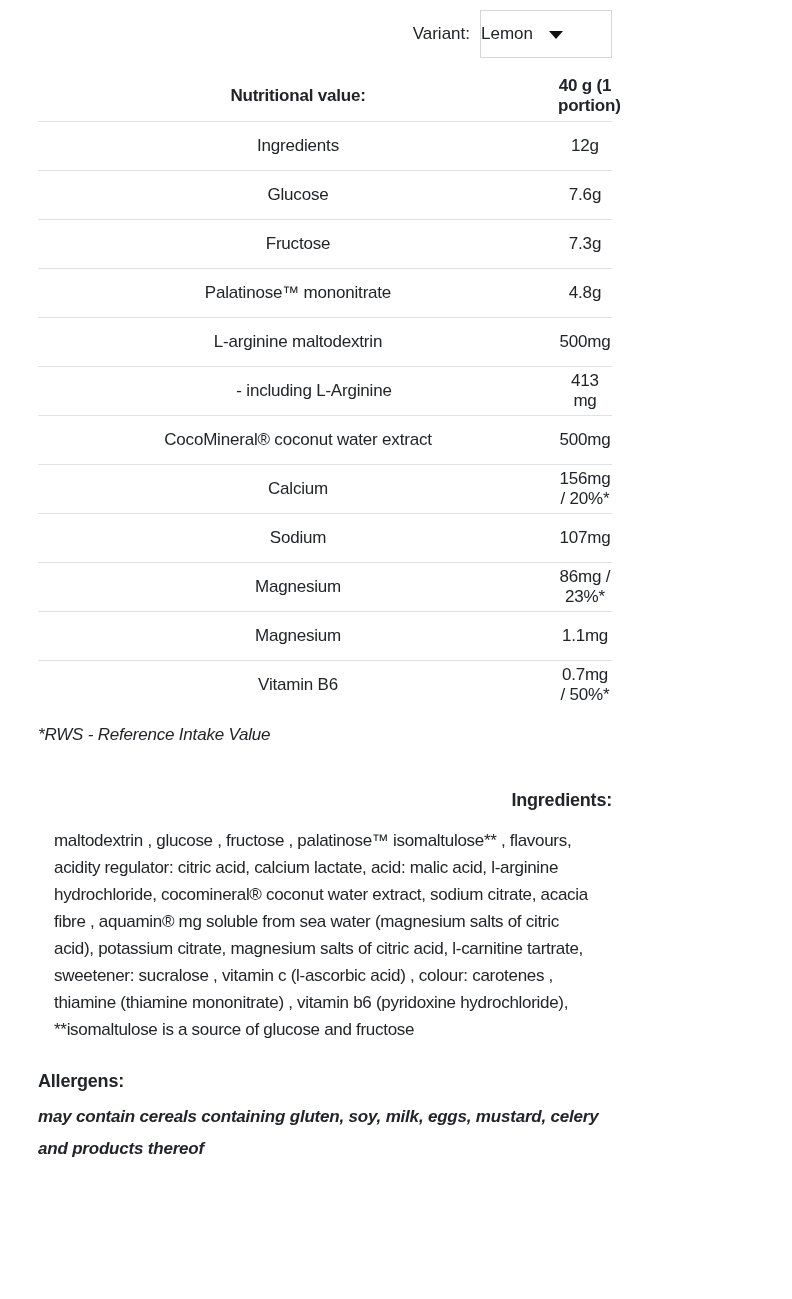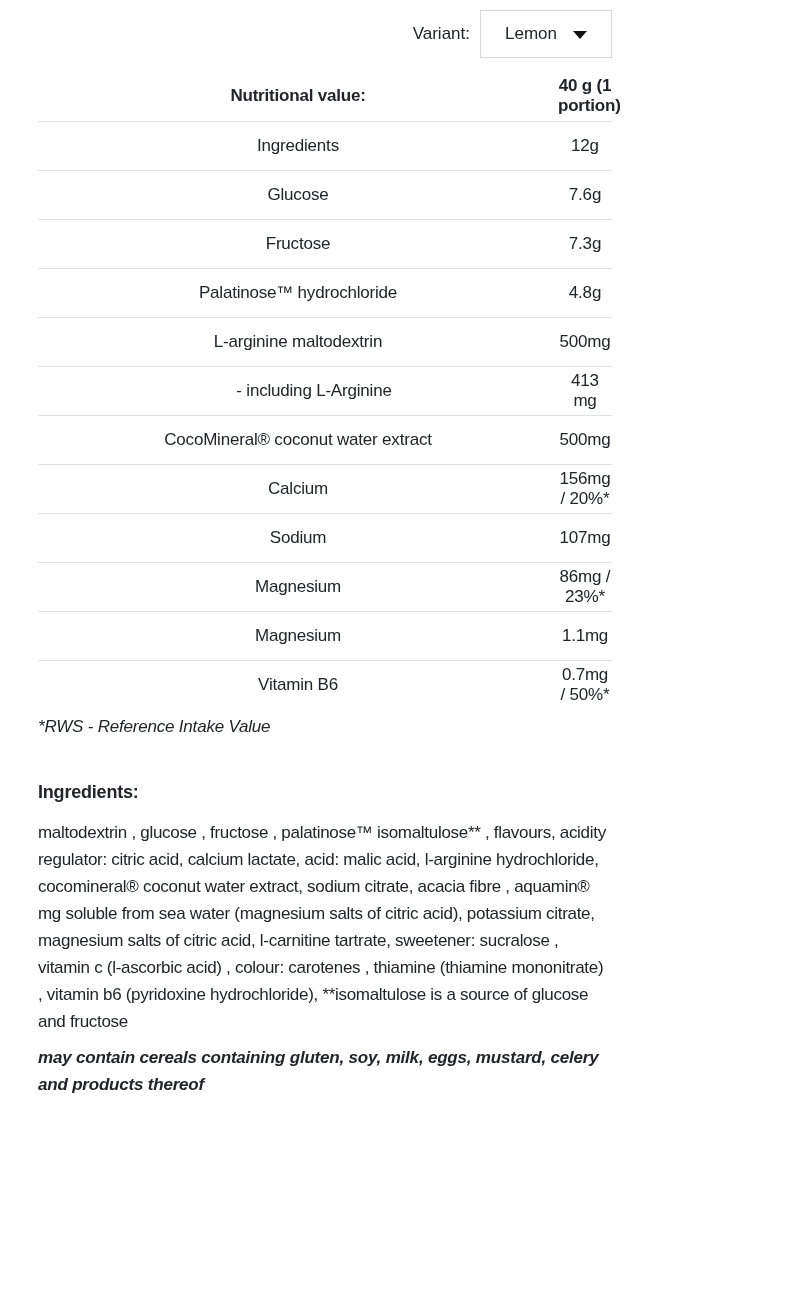--- a/index.html
+++ b/index.html
@@ -33,21 +33,21 @@
     font-size:17px;
     margin-right:10px;
   }
   .variant-select{
     width:132px;
     height:48px;
     border:1px solid var(--dropdown-border);
     background:#fff;
     display:flex;
     align-items:center;
-    justify-content:center;
+    justify-content:flex-start;
     gap:16px;
     font-size:17px;
     cursor:pointer;
     user-select:none;
   }
   .arrow-down{
     width:0;height:0;
     border-left:7px solid transparent;
     border-right:7px solid transparent;
     border-top:8px solid var(--arrow);
@@ -72,45 +72,45 @@
     vertical-align:middle;
     border-bottom:1px solid var(--divider);
     font-weight:normal;
   }
   .nutrition-table th{font-weight:bold;}
   .nutrition-table td.indent{padding-left:44px;}
   .nutrition-table tbody tr:last-child td{border-bottom:none;}
 
   
   .footnote{
-    margin:8px 0 0;
+    margin:16px 0 0;
     font-size:17px;
     font-style:italic;
     letter-spacing:-0.2px;
   }
 
   
   .section-heading{
     margin:0;
     font-size:18px;
     font-weight:bold;
     letter-spacing:-0.2px;
   }
-  .ingredients-heading{margin-top:45px;}
+  .ingredients-heading{margin-top:45px;text-align:right;}
   .ingredients-text{
-    margin:16px 0 0;
+    margin:16px 16px 0;
     font-size:17px;
     line-height:27px;
     letter-spacing:-0.3px;
   }
   .allergens-heading{margin-top:28px;}
   .allergens-text{
     margin:9px 0 0;
     font-size:17px;
-    line-height:27px;
+    line-height:32px;
     font-weight:bold;
     font-style:italic;
     letter-spacing:-0.2px;
   }
 </style>
 </head>
 <body>
 
 <div class="page">
 
@@ -140,21 +140,21 @@
         </tr>
         <tr>
           <td>Glucose</td>
           <td>7.6g</td>
         </tr>
         <tr>
           <td>Fructose</td>
           <td>7.3g</td>
         </tr>
         <tr>
-          <td>Palatinose™ hydrochloride</td>
+          <td>Palatinose™ mononitrate</td>
           <td>4.8g</td>
         </tr>
         <tr>
           <td>L-arginine maltodextrin</td>
           <td>500mg</td>
         </tr>
         <tr>
           <td class="indent">- including L-Arginine</td>
           <td>413 mg</td>
         </tr>
@@ -183,15 +183,16 @@
           <td>0.7mg / 50%*</td>
         </tr>
       </tbody>
   </table>
 
   <p class="footnote">*RWS - Reference Intake Value</p>
 
   <h3 class="section-heading ingredients-heading">Ingredients:</h3>
   <p class="ingredients-text">maltodextrin , glucose , fructose , palatinose™ isomaltulose** , flavours, acidity regulator: citric acid, calcium lactate, acid: malic acid, l-arginine hydrochloride, cocomineral® coconut water extract, sodium citrate, acacia fibre , aquamin® mg soluble from sea water (magnesium salts of citric acid), potassium citrate, magnesium salts of citric acid, l-carnitine tartrate, sweetener: sucralose , vitamin c (l-ascorbic acid) , colour: carotenes , thiamine (thiamine mononitrate) , vitamin b6 (pyridoxine hydrochloride), **isomaltulose is a source of glucose and fructose</p>
 
+  <h3 class="section-heading allergens-heading">Allergens:</h3>
   <p class="allergens-text">may contain cereals containing gluten, soy, milk, eggs, mustard, celery and products thereof</p>
 
 </div>
 
 </body></html>

